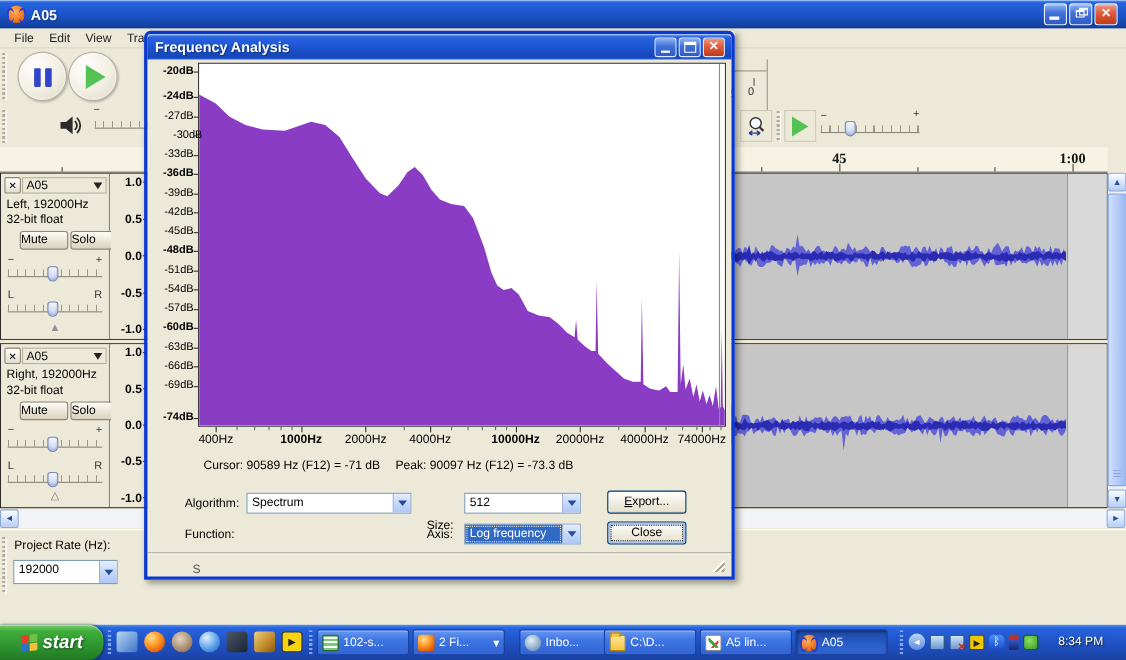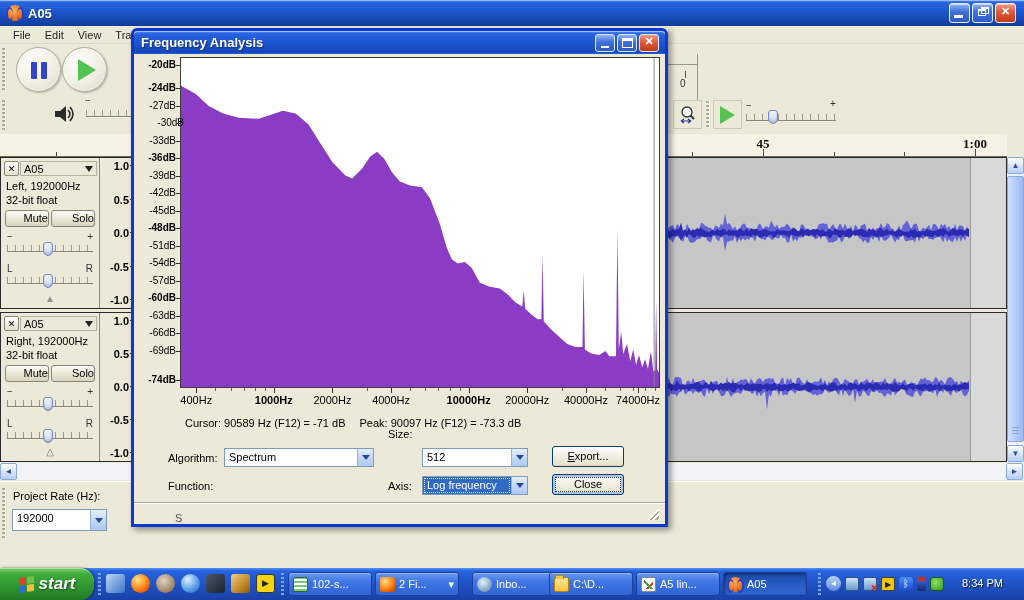--- a/index.html
+++ b/index.html
@@ -41,21 +41,21 @@
   
   .track{left:0;width:1007px;background:#ece9d8;border:1px solid #2b2b2b;}
   .tpanel{position:absolute;left:0;top:0;width:99px;height:100%;background:#ece9d8;border-right:1px solid #8a8678;}
   .tclose{position:absolute;left:3px;top:3px;width:15px;height:15px;border:1px solid #8a8678;border-radius:2px;
     background:linear-gradient(180deg,#fff,#e2ddcc);font-size:9px;text-align:center;line-height:14px;}
   .ttitle{position:absolute;left:19px;top:3px;width:77px;height:15px;border:1px solid #b5b2a2;background:#ece9d8;
     display:flex;align-items:center;padding:0 3px;}
   .ttitle .arr{margin-left:auto;width:0;height:0;border:4px solid transparent;border-top:6px solid #222;margin-top:5px;}
   .tinfo{position:absolute;left:5px;font-size:11px;white-space:nowrap;}
   .msbtn{position:absolute;top:52px;width:44px;height:17px;border:1px solid #8a8678;border-radius:3px;
-    background:linear-gradient(180deg,#fdfcf8,#e8e3d2 60%,#d8d2bd);text-align:right;line-height:15px;}
+    background:linear-gradient(180deg,#fdfcf8,#e8e3d2 60%,#d8d2bd);text-align:left;line-height:15px;margin-left:13px;}
   .tslider{position:absolute;width:90px;height:26px;}
   .tslider .lab{position:absolute;top:-1px;font-size:10px;color:#333;}
   .vruler{position:absolute;left:100px;top:0;width:33px;height:100%;background:#ece9d8;border-right:1px solid #555;}
   .vr-num{position:absolute;right:4px;width:28px;text-align:right;font-weight:bold;font-size:11px;}
   .vr-tick{position:absolute;right:0;width:3px;height:1px;background:#333;}
   .wavearea{position:absolute;left:134px;top:0;right:0;height:100%;background:#c6c6c6;overflow:hidden;}
   .wave-tail{position:absolute;top:0;height:100%;background:#d9d9d9;border-left:1px solid #9a9a9a;}
   .collapse{position:absolute;left:2px;right:2px;bottom:2px;height:14px;text-align:center;color:#909090;font-size:10px;line-height:14px;}
 
   
@@ -397,21 +397,21 @@
       <span class="dlabel" style="position:static;">Peak: 90097 Hz (F12) = -73.3 dB</span>
     </div>
 
     <span class="dlabel" style="left:37px;top:424px;">Algorithm:</span>
     <div class="abs combo" style="left:93px;top:420px;width:150px;height:19px;">
       <span class="val">Spectrum</span>
       <span class="cbtn">
           <span class="arr"></span>
         </span>
     </div>
-    <span class="dlabel" style="left:257px;top:400px;text-align:center;">Size:</span>
+    <span class="dlabel" style="left:257px;top:444px;text-align:center;">Size:</span>
     <div class="abs combo" style="left:291px;top:420px;width:106px;height:19px;">
       <span class="val">512</span>
       <span class="cbtn">
           <span class="arr"></span>
         </span>
     </div>
     <div class="xpbtn" style="left:421px;top:418px;width:72px;height:21px;">
       <span style="text-decoration:underline;">E</span><span>xport...</span>
     </div>
 

